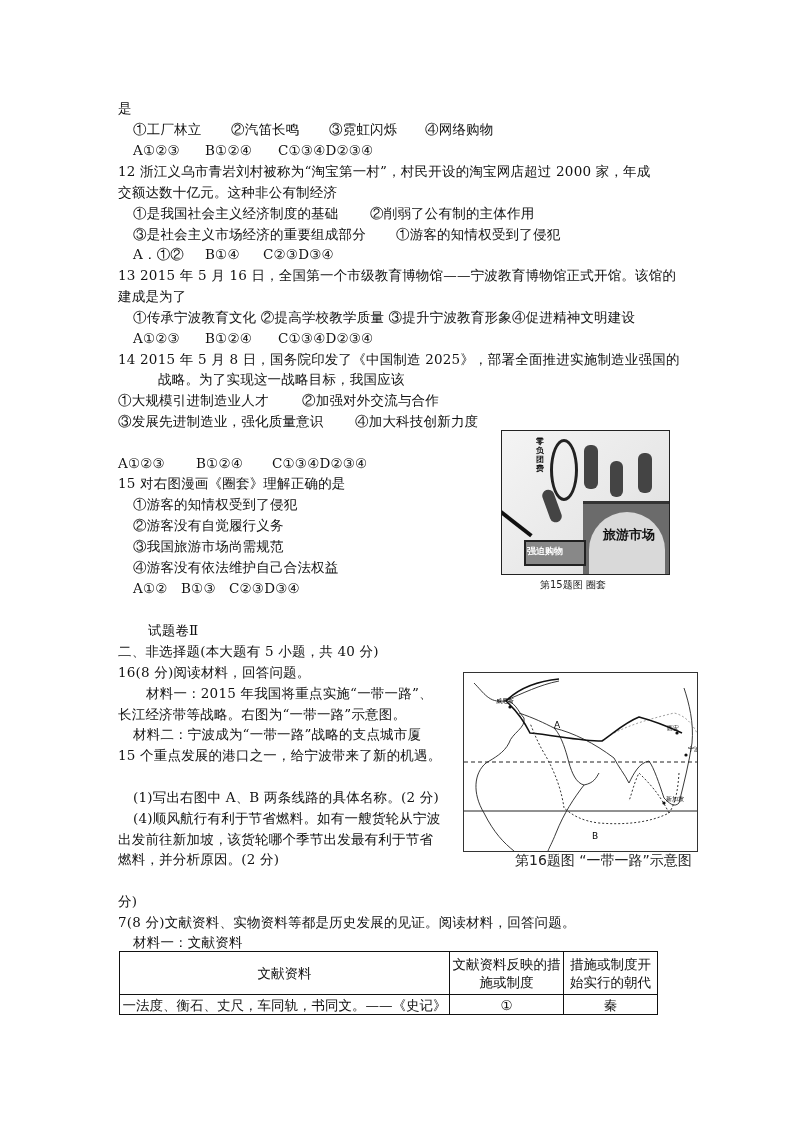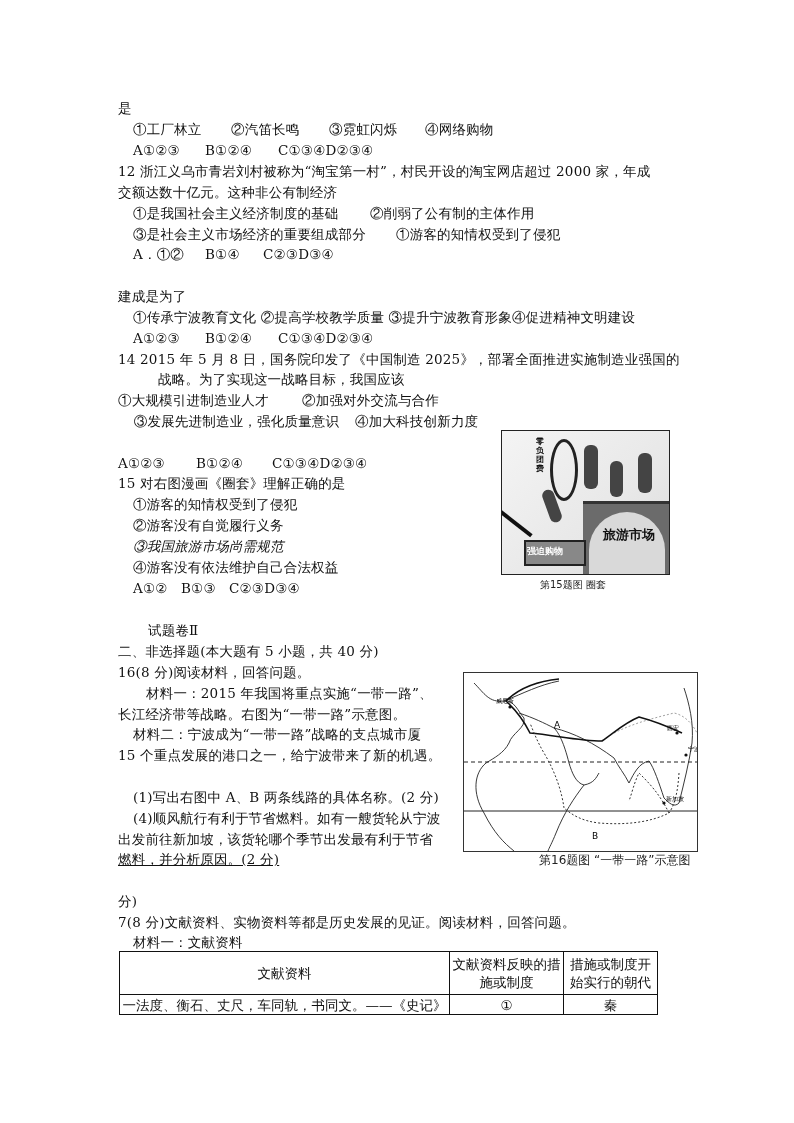--- a/index.html
+++ b/index.html
@@ -21,21 +21,21 @@
   .cartoon .ring-text { position:absolute; left:34px; top:6px; width:10px; font-size:8px; line-height:9px; font-weight:bold; font-family:"DejaVu Sans", sans-serif; }
   .cartoon .cart { position:absolute; left:22px; bottom:8px; width:58px; height:22px; border:2px solid #222; background:#888; }
   .cartoon .cart-label { position:absolute; left:1px; top:3px; font-size:9px; color:#fff; font-weight:bold; font-family:"DejaVu Sans", sans-serif; white-space:nowrap; }
   .cartoon .handle { position:absolute; left:-10px; top:72px; width:50px; height:4px; background:#111; transform:rotate(38deg); transform-origin:left; }
   .cartoon .fig { position:absolute; background:#444; border-radius:6px; }
   .cartoon-caption { position:absolute; left:540px; top:578px; font-size:10px; font-family:"DejaVu Sans", sans-serif; color:#222; white-space:nowrap; }
 
   
   .map { position:absolute; left:463px; top:672px; width:233px; height:178px; border:1.3px solid #333; background:#fff; overflow:hidden; }
   .map svg { position:absolute; left:0; top:0; }
-  .map-caption { position:absolute; left:515px; top:852px; font-size:12px; font-family:"DejaVu Sans", sans-serif; color:#222; white-space:nowrap;margin-left:24px; }
+  .map-caption { position:absolute; left:515px; top:852px; font-size:14px; font-family:"DejaVu Sans", sans-serif; color:#222; white-space:nowrap; }
 
   
   .tbl { position:absolute; left:119px; top:951px; border-collapse:collapse; font-size:13.5px; }
   .tbl td { border:1.3px solid #111; text-align:center; padding:0; line-height:18px; }
   .tbl .h1 { width:329px; height:42px; }
   .tbl .h2 { width:113px; height:42px; }
   .tbl .h3 { width:93px; height:42px; }
   .tbl .r td { height:19px; }
   .tbl .src { text-align:center; white-space:nowrap; overflow:hidden; }
 </style>
@@ -57,42 +57,43 @@
   <div class="ln ind1" style="top:204px;">
     <span class="sp" style="width:237px">①是我国社会主义经济制度的基础</span><span class="sp">②削弱了公有制的主体作用</span>
   </div>
   <div class="ln ind1" style="top:225px;">
     <span class="sp" style="width:263px">③是社会主义市场经济的重要组成部分</span><span class="sp">①游客的知情权受到了侵犯</span>
   </div>
   <div class="ln ind1" style="top:245px;">
     <span class="sp" style="width:72px">A．①②</span><span class="sp" style="width:58px">B①④</span><span class="sp">C②③</span><span class="sp">D③④</span>
   </div>
 
+  <div class="ln ind0" style="top:266px;">13   2015 年 5 月 16 日，全国第一个市级教育博物馆——宁波教育博物馆正式开馆。该馆的</div>
   <div class="ln ind0" style="top:287px;">建成是为了</div>
   <div class="ln ind1" style="top:308px;">①传承宁波教育文化   ②提高学校教学质量   ③提升宁波教育形象④促进精神文明建设</div>
   <div class="ln ind1" style="top:329px;">
     <span class="sp" style="width:72px">A①②③</span><span class="sp" style="width:73px">B①②④</span><span class="sp">C①③④</span><span class="sp">D②③④</span>
   </div>
 
   <div class="ln ind0" style="top:350px;">14   2015 年 5 月 8 日，国务院印发了《中国制造 2025》，部署全面推进实施制造业强国的</div>
   <div class="ln ind0" style="top:370px;margin-left:40px;">战略。为了实现这一战略目标，我国应该</div>
   <div class="ln ind0" style="top:391px;">
     <span class="sp" style="width:184px">①大规模引进制造业人才</span><span class="sp">②加强对外交流与合作</span>
   </div>
-  <div class="ln ind0" style="top:412px;text-align:center;">
+  <div class="ln ind0" style="top:412px;">
     <span class="sp" style="width:237px">③发展先进制造业，强化质量意识</span><span class="sp">④加大科技创新力度</span>
   </div>
   <div class="ln ind0" style="top:454px;">
     <span class="sp" style="width:78px">A①②③</span><span class="sp" style="width:76px">B①②④</span><span class="sp">C①③④</span><span class="sp">D②③④</span>
   </div>
 
   <div class="ln ind0" style="top:474px;">15 对右图漫画《圈套》理解正确的是</div>
   <div class="ln ind1" style="top:495px;">①游客的知情权受到了侵犯</div>
   <div class="ln ind1" style="top:516px;">②游客没有自觉履行义务</div>
-  <div class="ln ind1" style="top:537px;font-style:italic;">③我国旅游市场尚需规范</div>
+  <div class="ln ind1" style="top:537px;">③我国旅游市场尚需规范</div>
   <div class="ln ind1" style="top:558px;">④游客没有依法维护自己合法权益</div>
   <div class="ln ind1" style="top:579px;">
     <span class="sp" style="width:48px">A①②</span><span class="sp" style="width:48px">B①③</span><span class="sp">C②③</span><span class="sp">D③④</span>
   </div>
 
   <div class="cartoon">
     <div class="ring-text">零负团费</div>
     <div class="ring"></div>
     <div class="fig" style="left:82px; top:14px; width:14px; height:44px;"></div>
     <div class="fig" style="left:108px; top:30px; width:13px; height:36px;"></div>
@@ -113,21 +114,21 @@
   <div class="ln ind0" style="top:642px;">二、非选择题(本大题有 5 小题，共 40 分)</div>
 
   <div class="ln ind0" style="top:663px;">16(8 分)阅读材料，回答问题。</div>
   <div class="ln" style="top:684px; left:146px;">材料一：2015 年我国将重点实施“一带一路”、</div>
   <div class="ln ind0" style="top:705px;">长江经济带等战略。右图为“一带一路”示意图。</div>
   <div class="ln" style="top:725px; left:133px;">材料二：宁波成为“一带一路”战略的支点城市厦</div>
   <div class="ln ind0" style="top:746px;">15 个重点发展的港口之一，给宁波带来了新的机遇。</div>
   <div class="ln" style="top:788px; left:133px;">(1)写出右图中 A、B 两条线路的具体名称。(2 分)</div>
   <div class="ln" style="top:809px; left:133px;">(4)顺风航行有利于节省燃料。如有一艘货轮从宁波</div>
   <div class="ln ind0" style="top:830px;">出发前往新加坡，该货轮哪个季节出发最有利于节省</div>
-  <div class="ln ind0" style="top:850px;text-decoration:underline;">燃料，并分析原因。(2 分)</div>
+  <div class="ln ind0" style="top:850px;">燃料，并分析原因。(2 分)</div>
   <div class="ln ind0" style="top:892px;">分)</div>
 
   <div class="map">
     <svg width="233" height="178" viewBox="0 0 233 178">
 
       <line x1="0" y1="89" x2="233" y2="89" stroke="#222" stroke-width="1" stroke-dasharray="4,3"></line>
       <line x1="0" y1="138" x2="233" y2="138" stroke="#222" stroke-width="1"></line>
 
       <path d="M10,10 C20,20 25,30 40,28 C50,26 55,40 60,45 C62,55 48,60 45,70 C40,80 30,85 22,90 C10,100 8,120 20,140 C30,160 40,170 50,178" fill="none" stroke="#222" stroke-width="0.9"></path>
       <path d="M40,28 C60,20 75,12 95,8 M55,40 C70,45 80,50 90,55 C95,60 100,70 105,90 C108,100 112,110 120,112 C130,110 132,105 135,100" fill="none" stroke="#222" stroke-width="0.9"></path>

